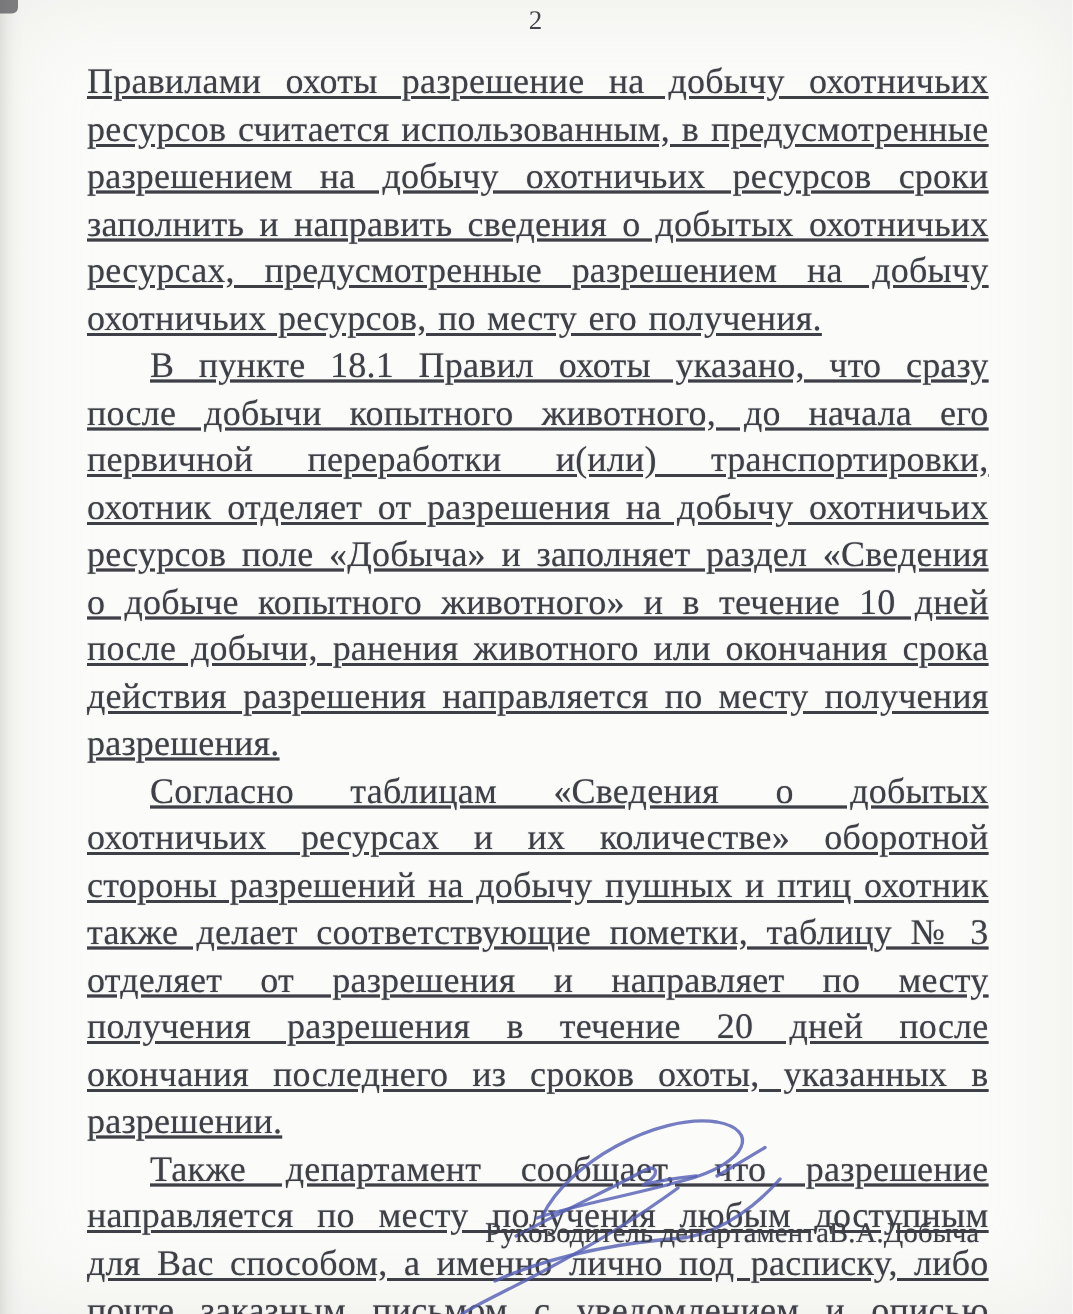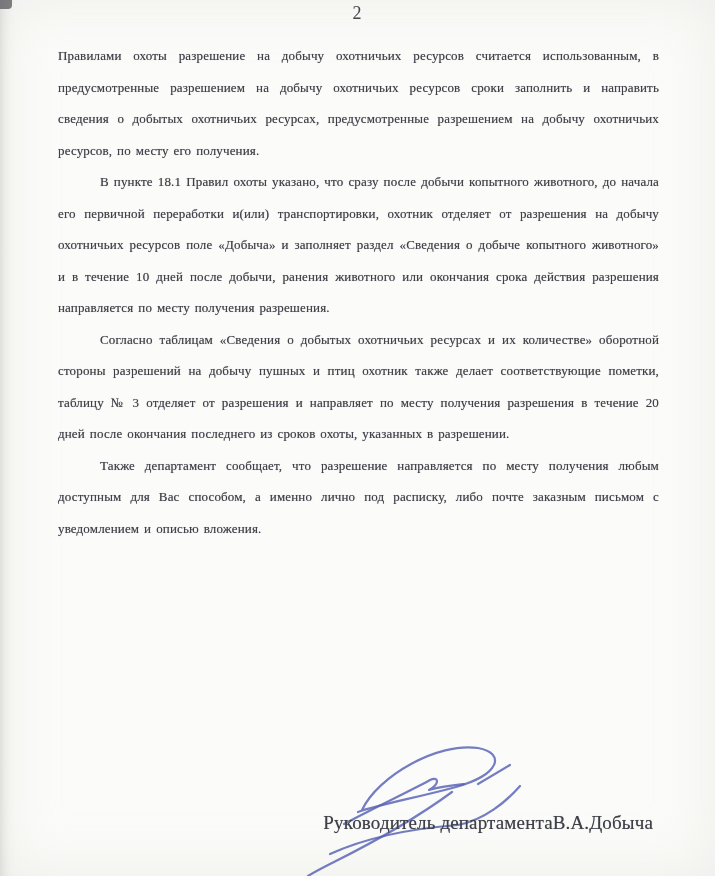--- a/index.html
+++ b/index.html
@@ -47,27 +47,28 @@
     color: #44444d;
   }
   .content {
     position: absolute;
     top: 40px;
     left: 58px;
     right: 56px;
   }
   .content p {
     margin: 0;
-    font-size: 13px;
+    font-size: 24px;
     line-height: 31.5px;
     text-align: justify;
     text-indent: 42px;
     letter-spacing: 0.15px;
     word-spacing: 1.5px;
     text-shadow: 0 0 0.7px rgba(55, 55, 66, 0.55);
+    text-decoration: underline;
   }
   .content p.first {
     text-indent: 0;
   }
   .footer {
     position: absolute;
     top: 812px;
     left: 58px;
     right: 62px;
     display: flex;

